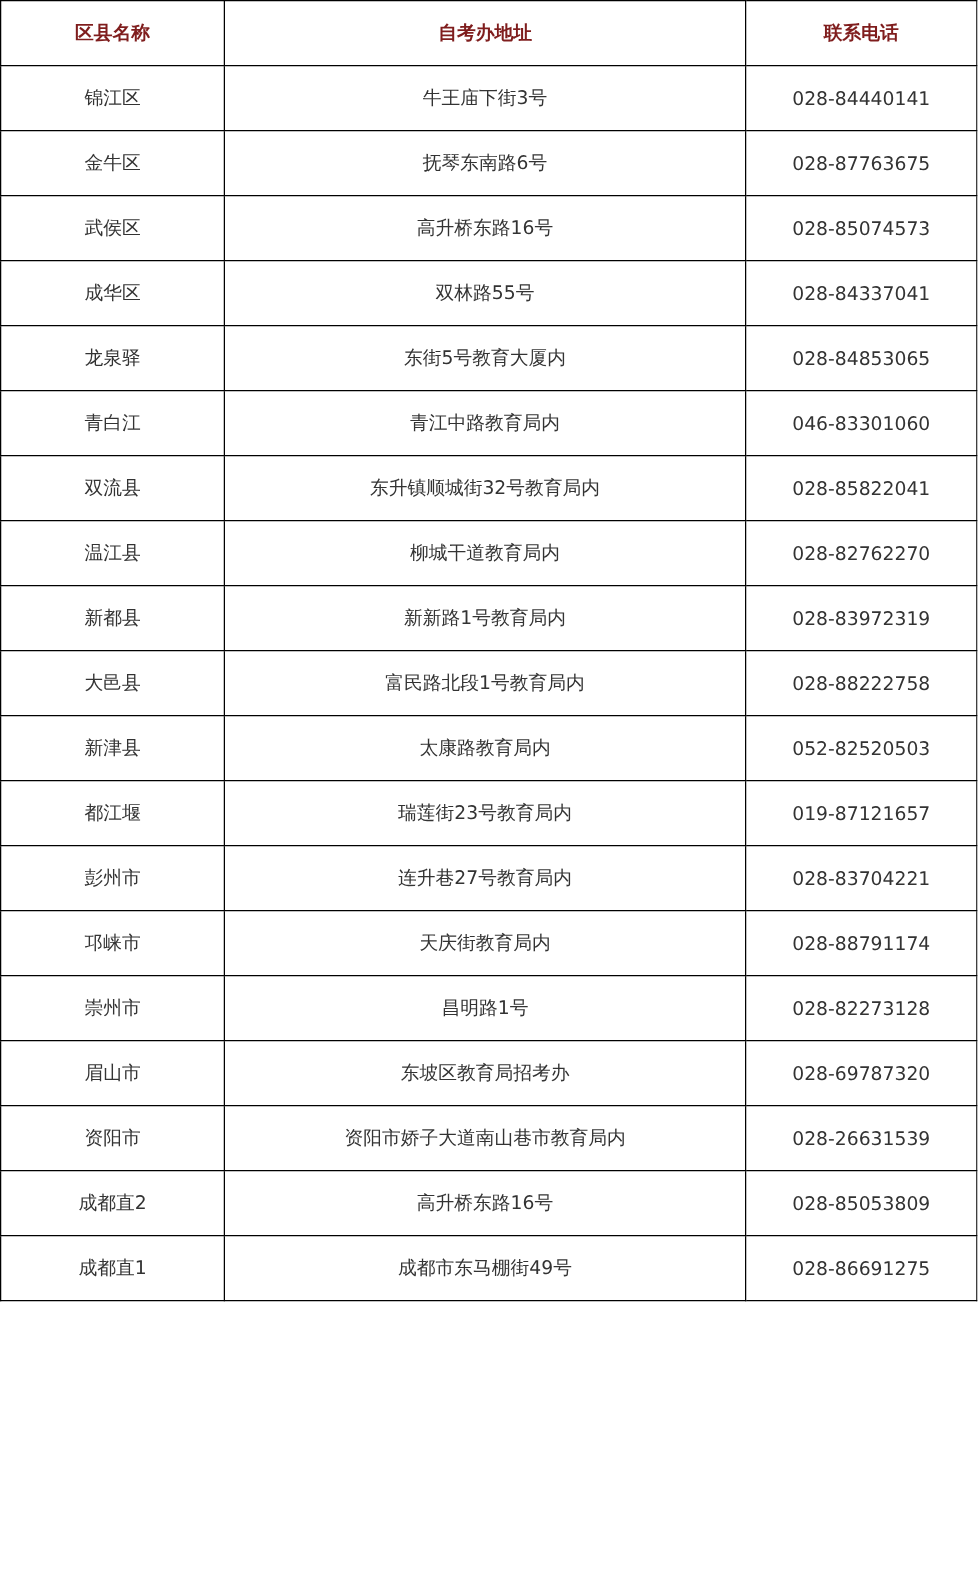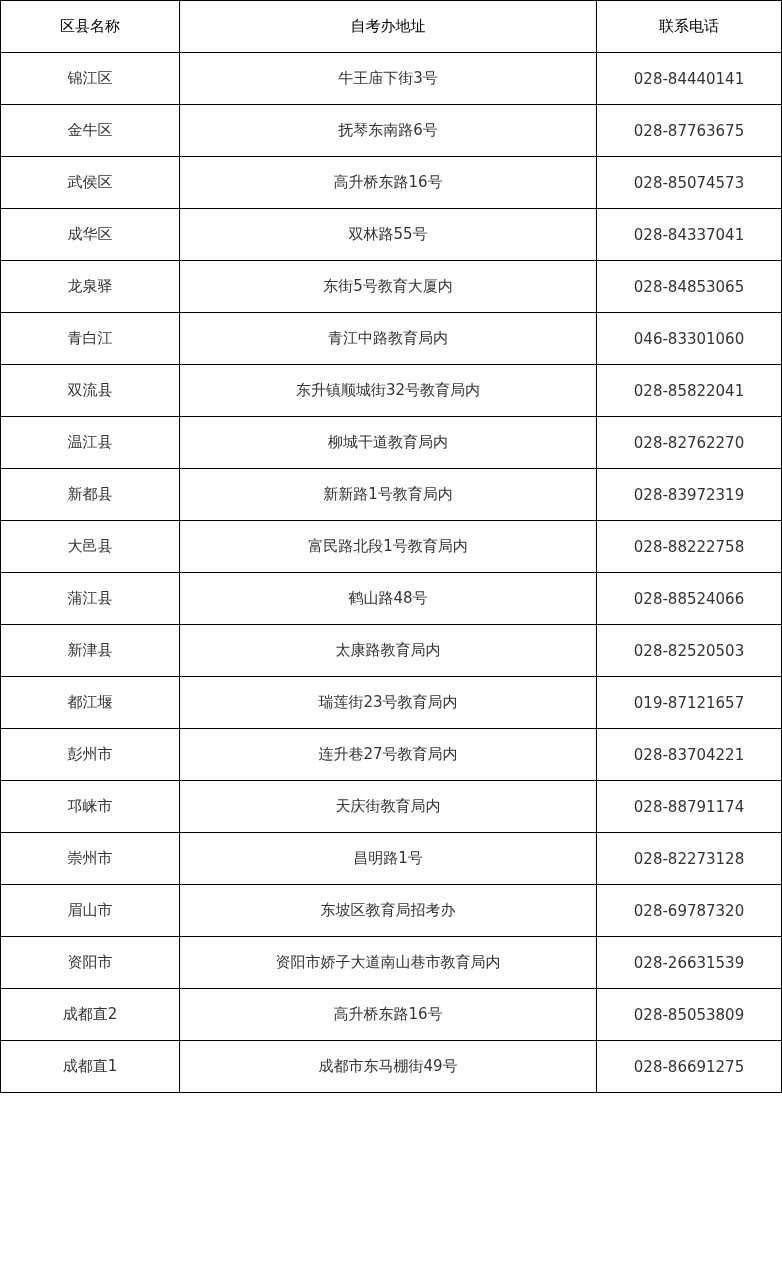--- a/index.html
+++ b/index.html
@@ -16,22 +16,22 @@
     table.contacts td, table.contacts th {
       border: 1px solid #000000;
       height: 51px;
       text-align: center;
       vertical-align: middle;
       padding: 0;
       overflow: hidden;
       white-space: nowrap;
     }
     table.contacts th {
-      font-weight: normal;
-      color: #000000;
+      font-weight: bold;
+      color: #7f1d1d;
       height: 51px;
     }
     col.c1 { width: 179px; }
     col.c2 { width: 417px; }
     col.c3 { width: 185px; }
   </style>
 </head>
 <body>
 
 <table class="contacts">
@@ -92,28 +92,23 @@
         <td>新都县</td>
         <td>新新路1号教育局内</td>
         <td>028-83972319</td>
       </tr>
       <tr>
         <td>大邑县</td>
         <td>富民路北段1号教育局内</td>
         <td>028-88222758</td>
       </tr>
       <tr>
-        <td>蒲江县</td>
-        <td>鹤山路48号</td>
-        <td>028-88524066</td>
-      </tr>
-      <tr>
         <td>新津县</td>
         <td>太康路教育局内</td>
-        <td>028-82520503</td>
+        <td>052-82520503</td>
       </tr>
       <tr>
         <td>都江堰</td>
         <td>瑞莲街23号教育局内</td>
         <td>019-87121657</td>
       </tr>
       <tr>
         <td>彭州市</td>
         <td>连升巷27号教育局内</td>
         <td>028-83704221</td>

